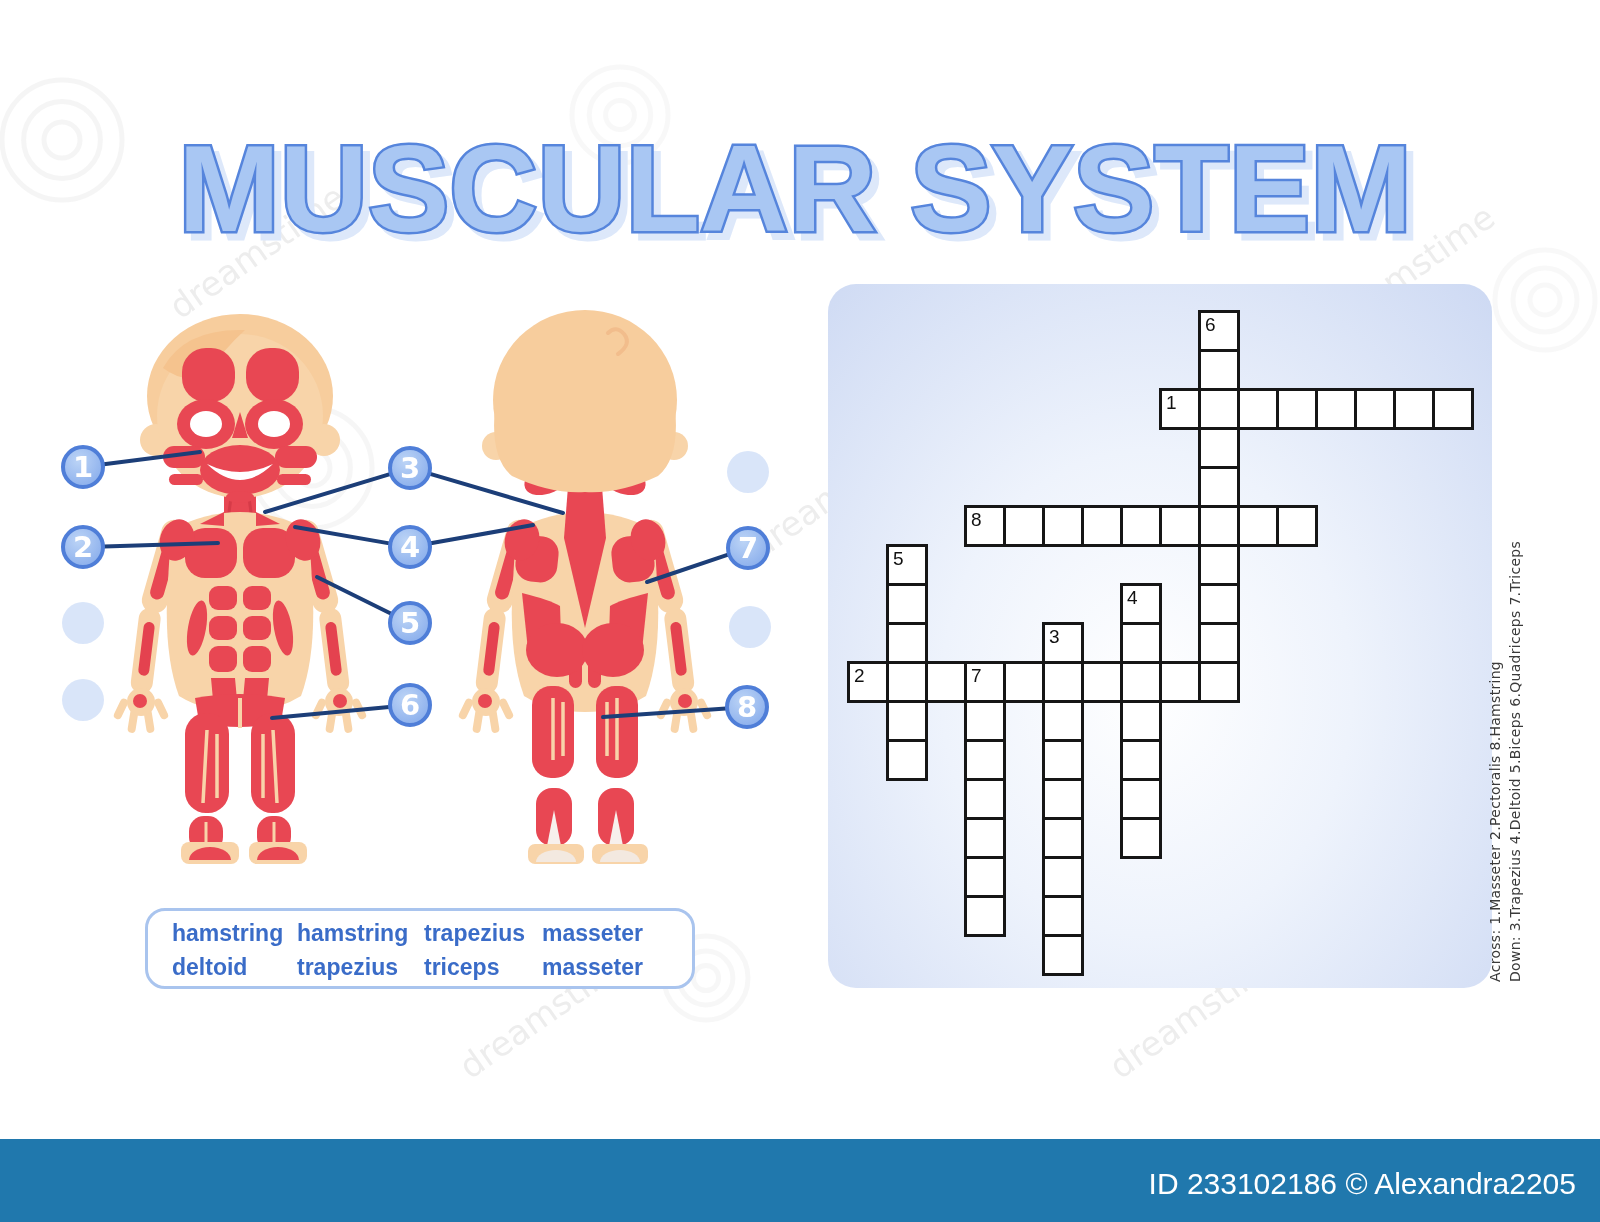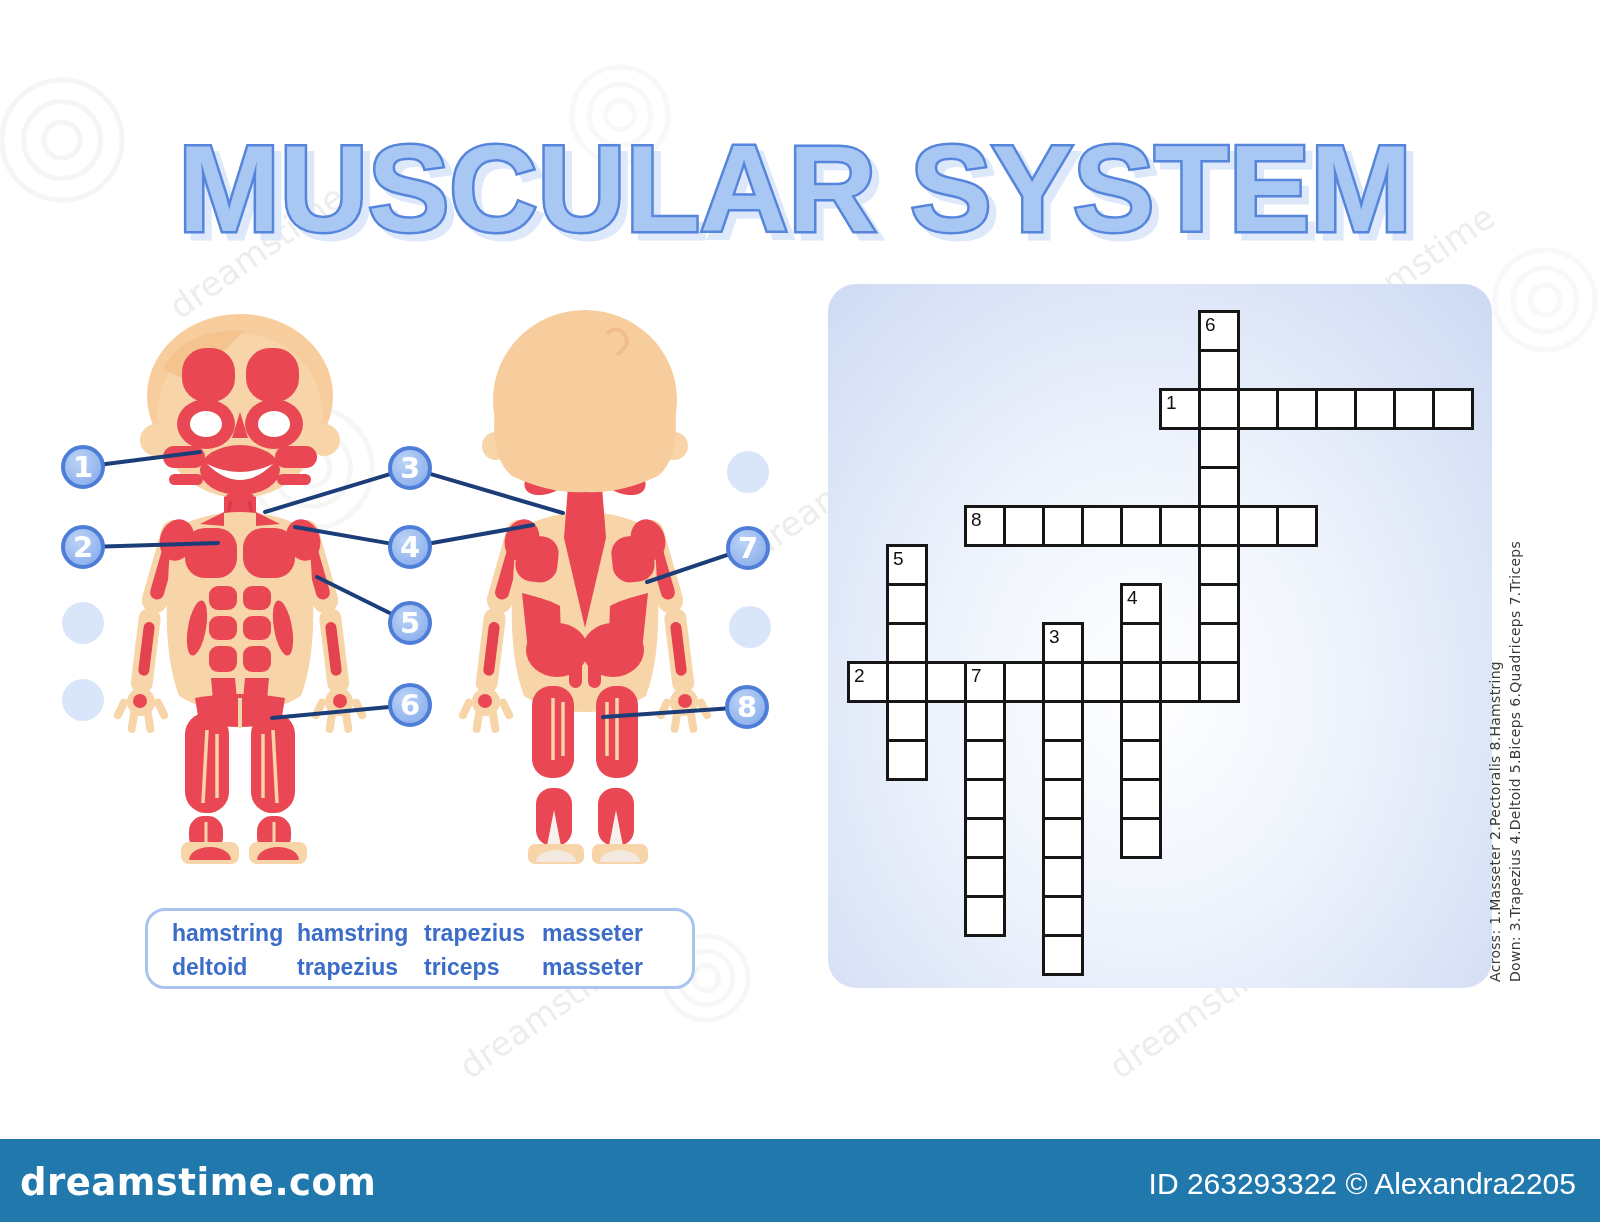--- a/index.html
+++ b/index.html
@@ -350,15 +350,14 @@
     <span class="wb-word">deltoid</span>
     <span class="wb-word">trapezius</span>
     <span class="wb-word">triceps</span>
     <span class="wb-word">masseter</span>
   </div>
 
 <div class="clue-v clue-across">Across: 1.Masseter 2.Pectoralis 8.Hamstring</div>
 <div class="clue-v clue-down">Down: 3.Trapezius 4.Deltoid 5.Biceps 6.Quadriceps 7.Triceps</div>
 
 <div class="footer">
-  <div class="footer-logo">dreamstime.com</div>
-  <div class="footer-credit">ID 263293322 © Alexandra2205</div>
+  <div class="footer-credit">ID 233102186 © Alexandra2205</div>
 </div>
 
 </body></html>

